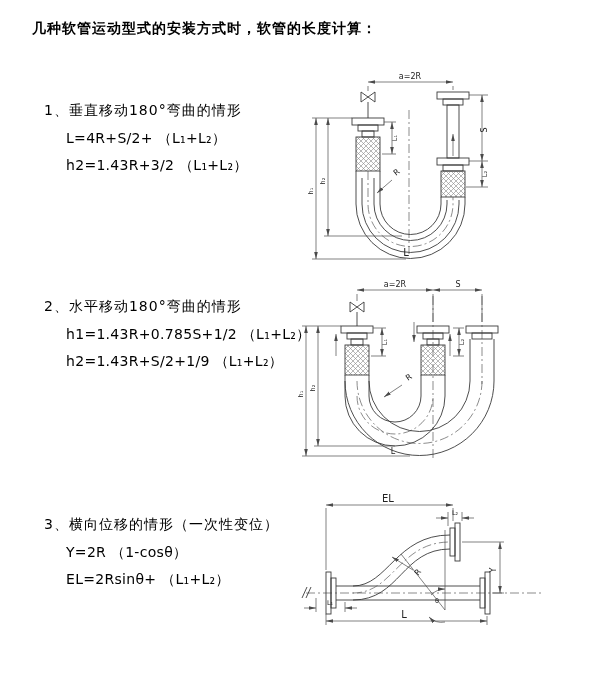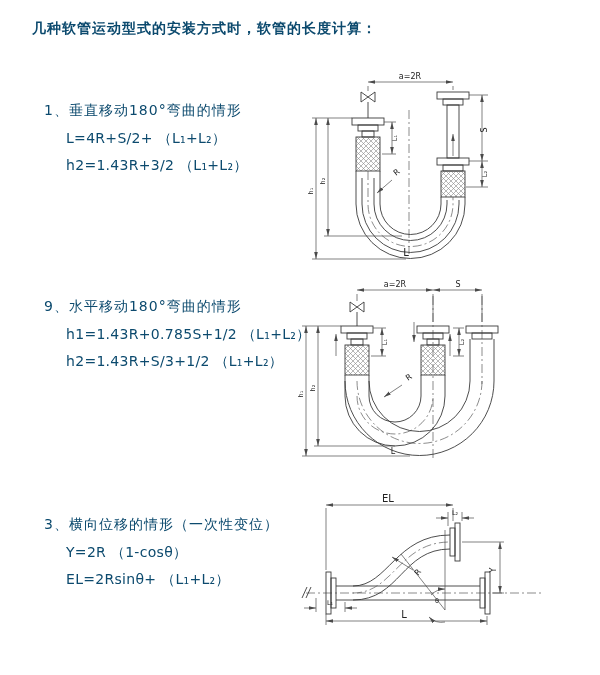--- a/index.html
+++ b/index.html
@@ -1,17 +1,17 @@
 <!DOCTYPE html>
 <html><head>
 <meta charset="utf-8">
 <style>
   html,body{margin:0;padding:0;background:#ffffff;}
   .page{position:relative;width:600px;height:675px;background:#ffffff;overflow:hidden;
-        font-family:"DejaVu Sans","Liberation Sans",sans-serif;color:#0c4a6e;}
+        font-family:"DejaVu Sans","Liberation Sans",sans-serif;color:#000000;}
   .title{position:absolute;left:32px;top:20px;font-size:14px;font-weight:bold;
          letter-spacing:1px;margin:0;white-space:nowrap;}
   .sec{position:absolute;left:44px;width:285px;}
   .sec h2{font-size:14px;font-weight:normal;margin:0 0 9px 0;letter-spacing:1px;white-space:nowrap;}
   .sec p.f{font-size:14px;margin:0 0 9px 0;padding-left:22px;line-height:18px;
            letter-spacing:0.3px;white-space:nowrap;}
   svg.diag{position:absolute;overflow:visible;}
   svg .st{stroke:#3a3a3a;stroke-width:0.9;fill:none;}
   svg .dim{stroke:#4a4a4a;stroke-width:0.7;fill:none;}
   svg .cl{stroke:#5a5a5a;stroke-width:0.7;fill:none;stroke-dasharray:9 3 2 3;}
@@ -42,23 +42,23 @@
     </defs>
   </svg>
 
   <section class="sec" style="top:102px">
     <h2>1、垂直移动180°弯曲的情形</h2>
     <p class="f">L=4R+S/2+ （L₁+L₂）</p>
     <p class="f">h2=1.43R+3/2 （L₁+L₂）</p>
   </section>
 
   <section class="sec" style="top:298px">
-    <h2>9、水平移动180°弯曲的情形</h2>
+    <h2>2、水平移动180°弯曲的情形</h2>
     <p class="f">h1=1.43R+0.785S+1/2 （L₁+L₂）</p>
-    <p class="f">h2=1.43R+S/3+1/2 （L₁+L₂）</p>
+    <p class="f">h2=1.43R+S/2+1/9 （L₁+L₂）</p>
   </section>
 
   <section class="sec" style="top:516px">
     <h2>3、横向位移的情形（一次性变位）</h2>
     <p class="f">Y=2R （1-cosθ）</p>
     <p class="f">EL=2Rsinθ+ （L₁+L₂）</p>
   </section>
 
   <svg class="diag" style="left:306px;top:66px" width="292" height="196" viewBox="0 0 292 196">
     <g>

